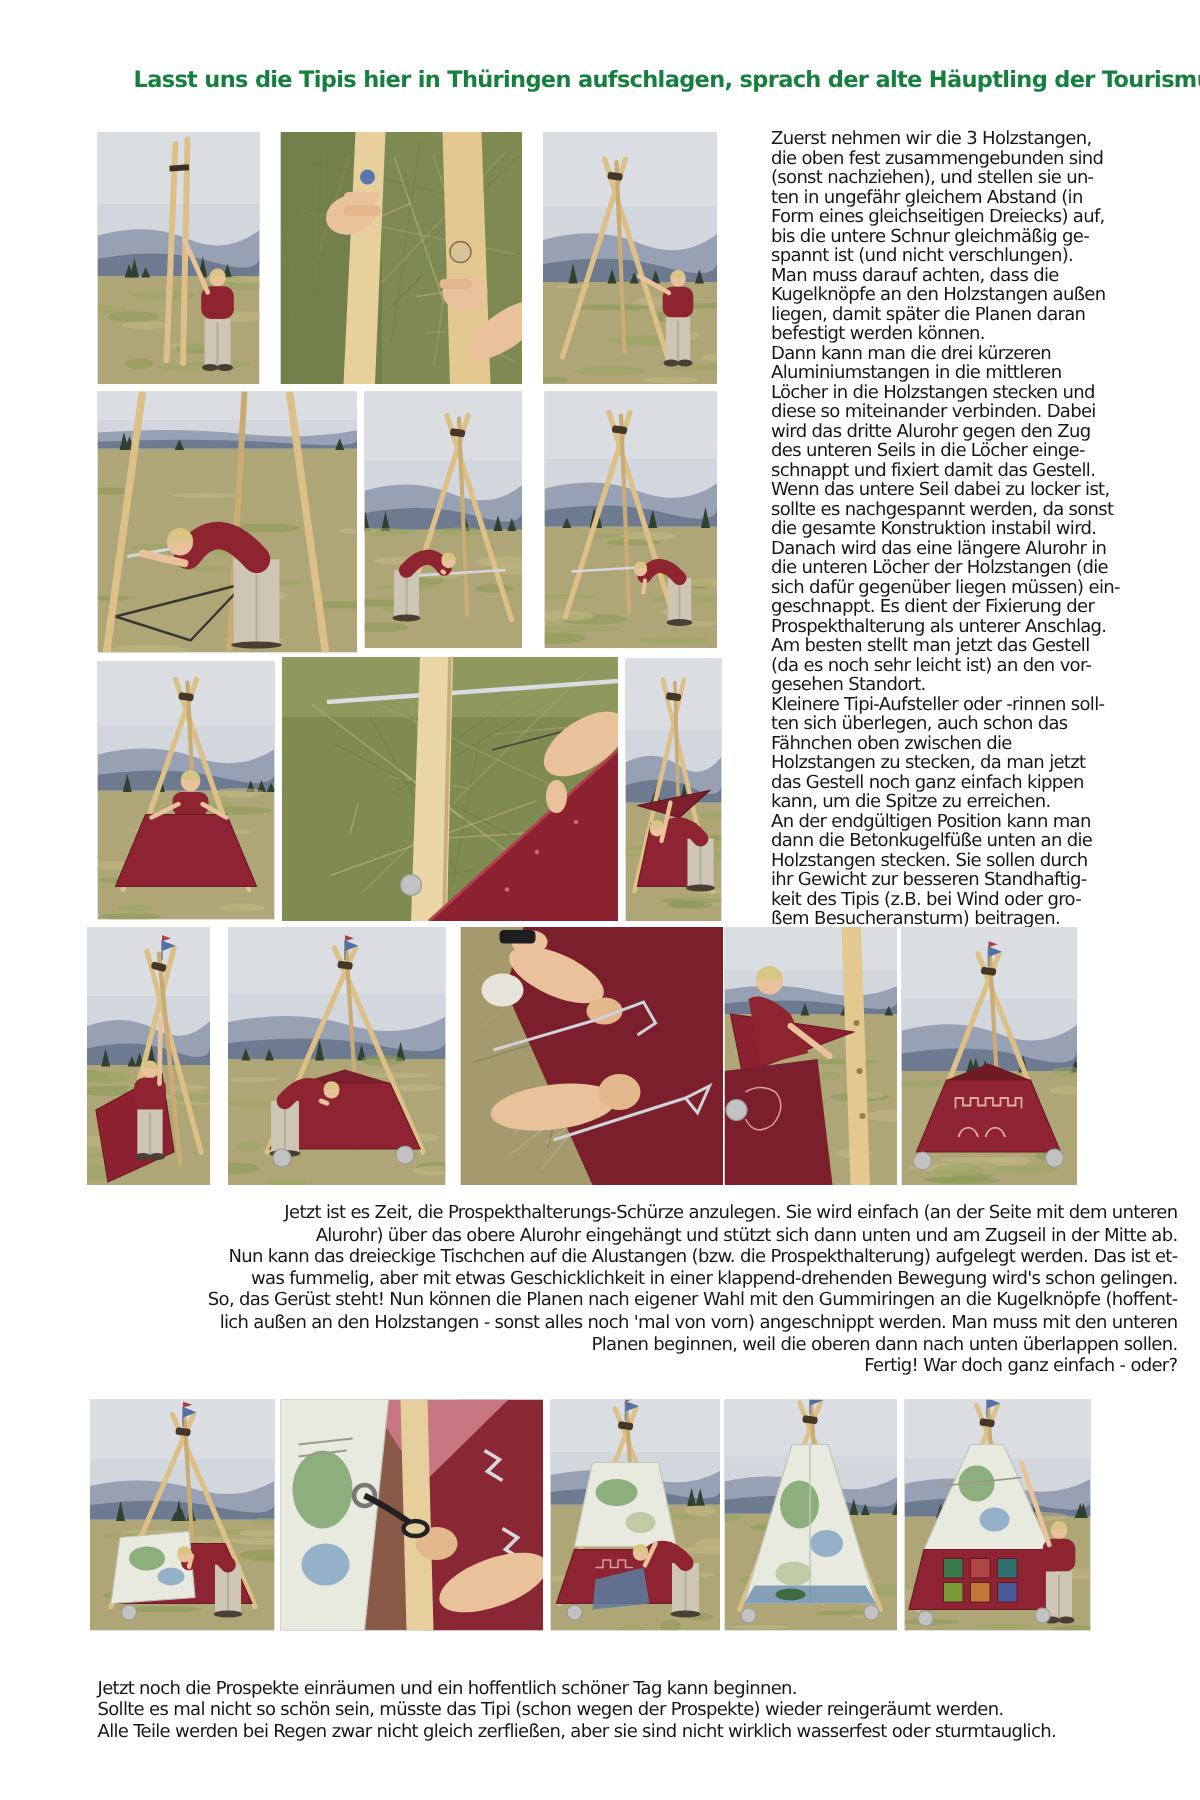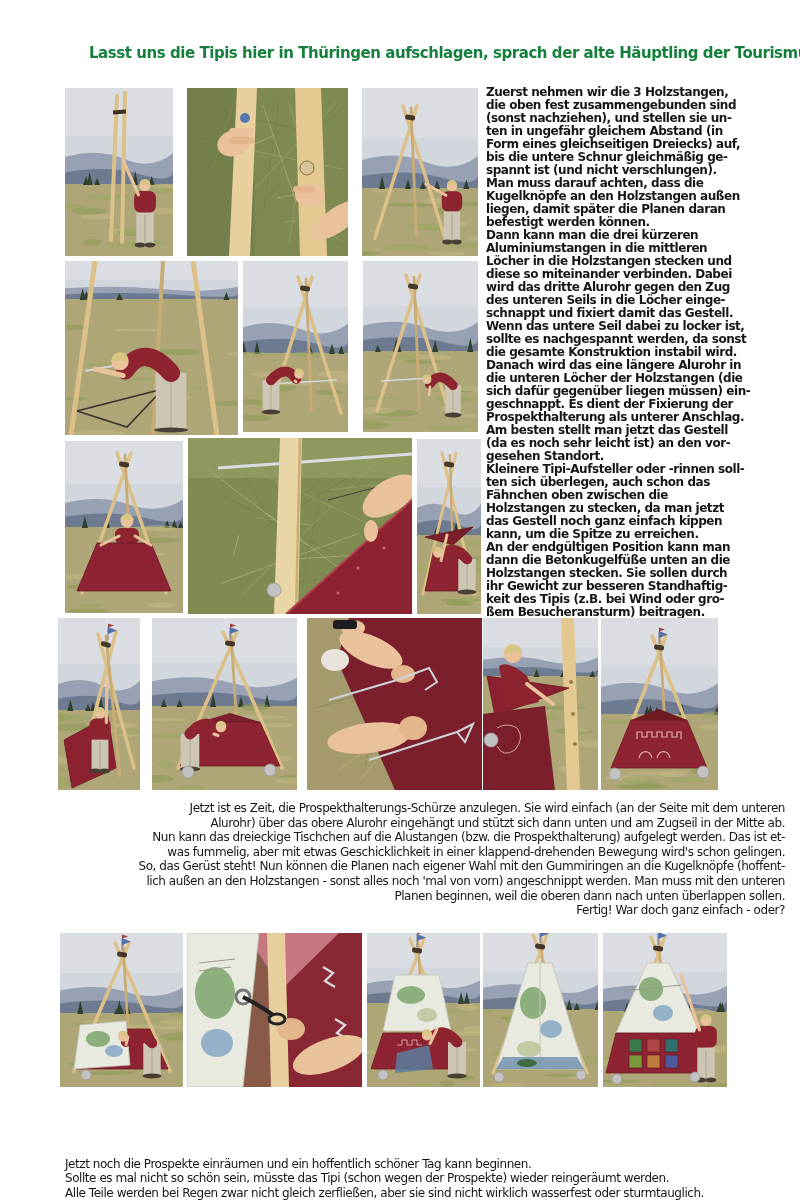--- a/index.html
+++ b/index.html
@@ -1,23 +1,23 @@
 <!DOCTYPE html>
 <html lang="de"><head>
 <meta charset="utf-8">
 <style>
   html,body{margin:0;padding:0;background:#ffffff;}
   body{font-family:"DejaVu Sans","Liberation Sans",sans-serif;color:#141414;}
   #page{position:relative;width:800px;height:1200px;background:#ffffff;margin:0 auto;overflow:hidden;}
   .title{position:absolute;left:65px;top:44px;width:700px;font-size:15px;font-weight:bold;
          letter-spacing:-0.45px;white-space:pre;color:#15803d;margin-left:24px;}
   .textblock{position:absolute;white-space:pre;font-size:12px;color:#161616;}
-  .rightcol{left:486px;top:86px;width:275px;line-height:13px;letter-spacing:-0.45px;font-weight:bold;}
+  .rightcol{left:514px;top:86px;width:275px;line-height:13px;letter-spacing:-0.45px;}
   .midblock{left:65px;top:801px;width:720px;line-height:14.6px;letter-spacing:-0.45px;text-align:right;}
-  .botblock{left:65px;top:1118px;width:720px;line-height:14.4px;letter-spacing:-0.45px;margin-top:39px;}
+  .botblock{left:65px;top:1118px;width:720px;line-height:14.4px;letter-spacing:-0.45px;}
   .photo{position:absolute;overflow:hidden;background:#cfd3da;}
   .photo svg{display:block;}
 </style>
 </head>
 <body>
 
 <div id="page">
   <div class="title">Lasst uns die Tipis hier in Thüringen aufschlagen, sprach der alte Häuptling der Tourismus-Indianer:</div>
   <div class="textblock rightcol">Zuerst nehmen wir die 3 Holzstangen,
 die oben fest zusammengebunden sind

